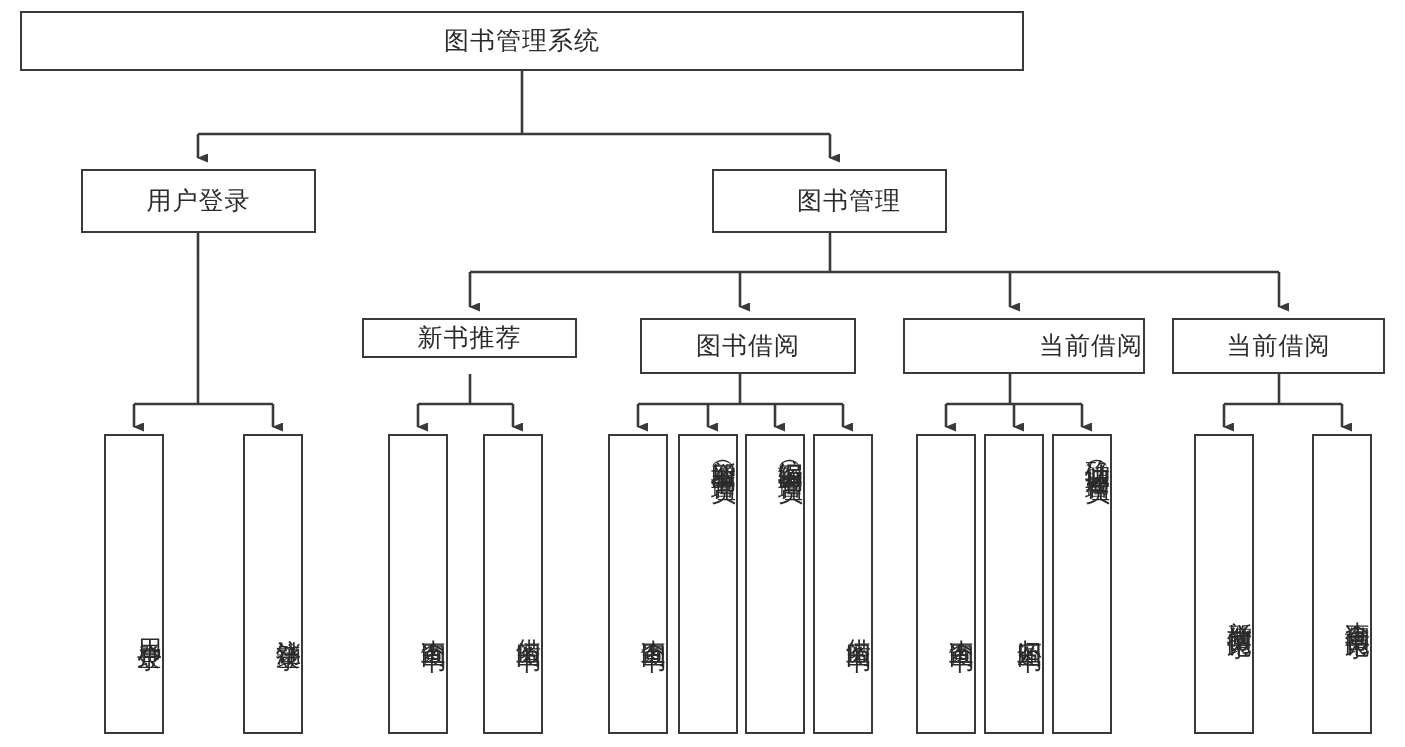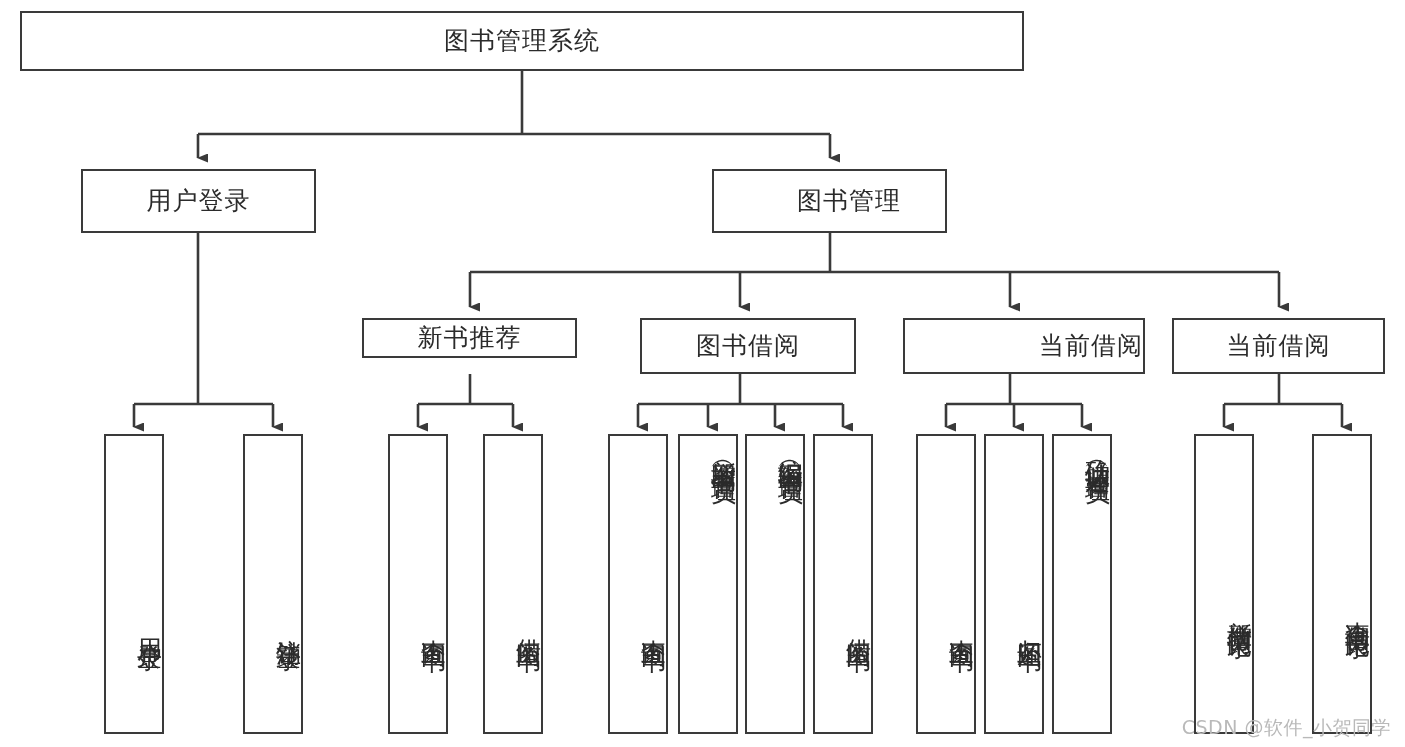--- a/index.html
+++ b/index.html
@@ -183,15 +183,14 @@
     <span class="node-label">确认归还（管理员）</span>
   </div>
 
   <div class="node vert" style="left:1194px; top:434px; width:60px; height:300px; padding-top:52px;">
     <span class="node-label">新增借阅记录</span>
   </div>
   <div class="node vert" style="left:1312px; top:434px; width:60px; height:300px; padding-top:52px;">
     <span class="node-label">查询借阅记录</span>
   </div>
 
-  <div class="watermark">CSDN @软件_小贺同学</div>
 
 </div>
 
 </body></html>

